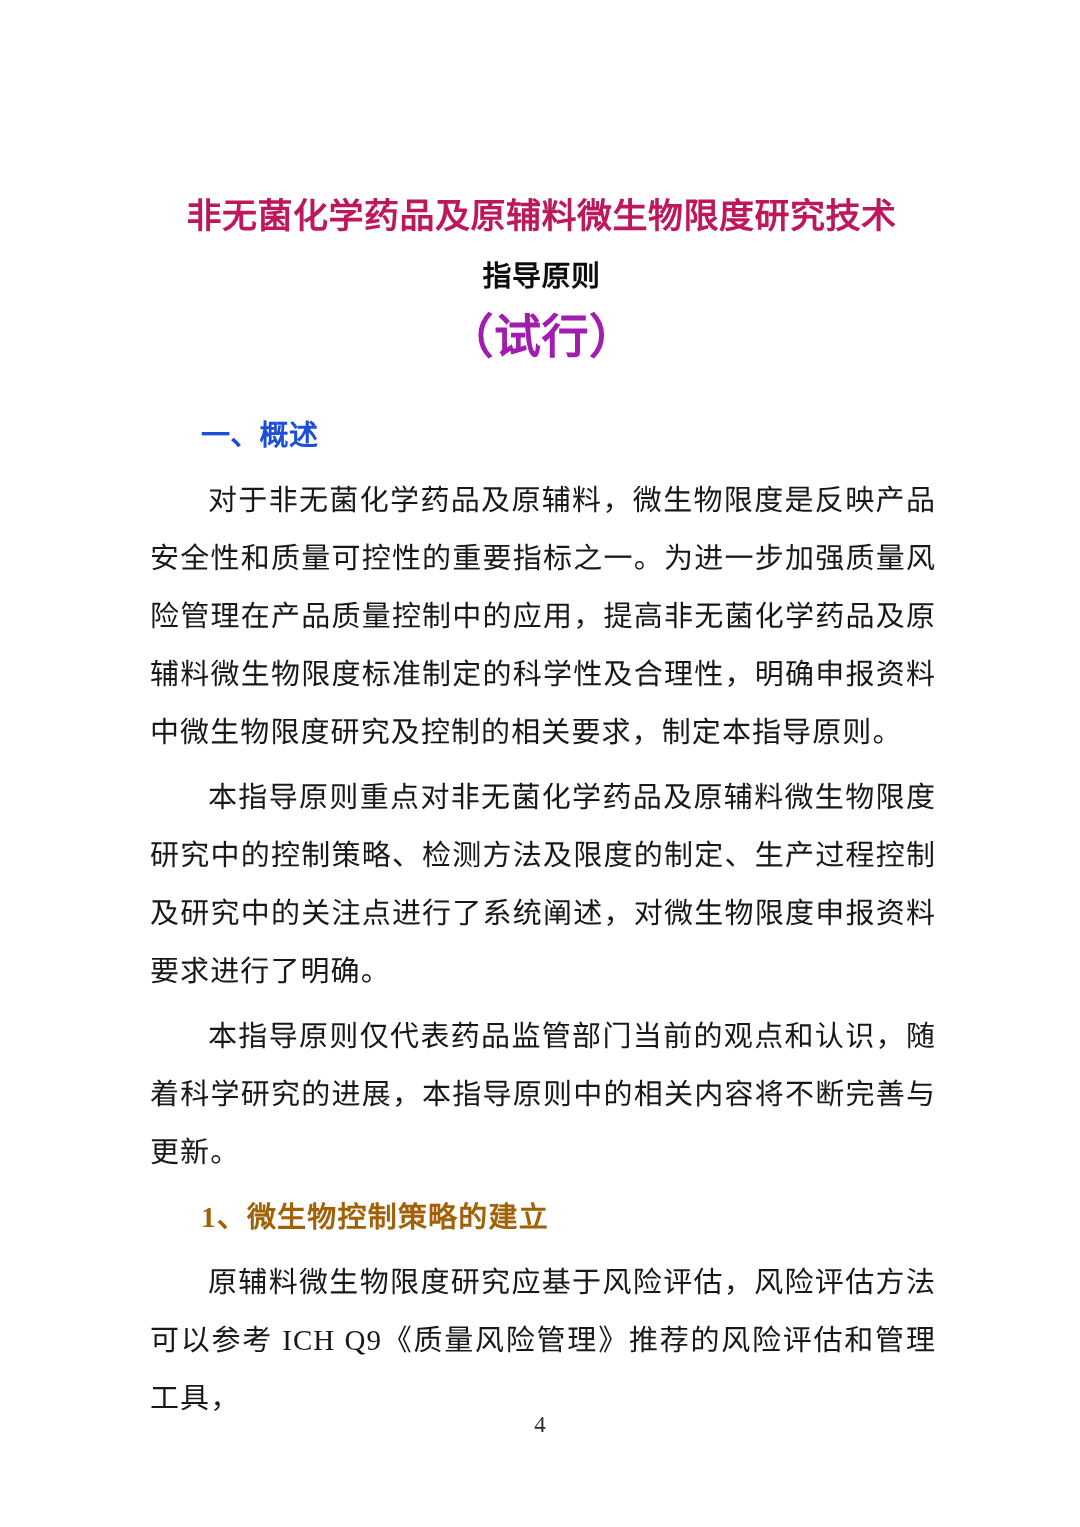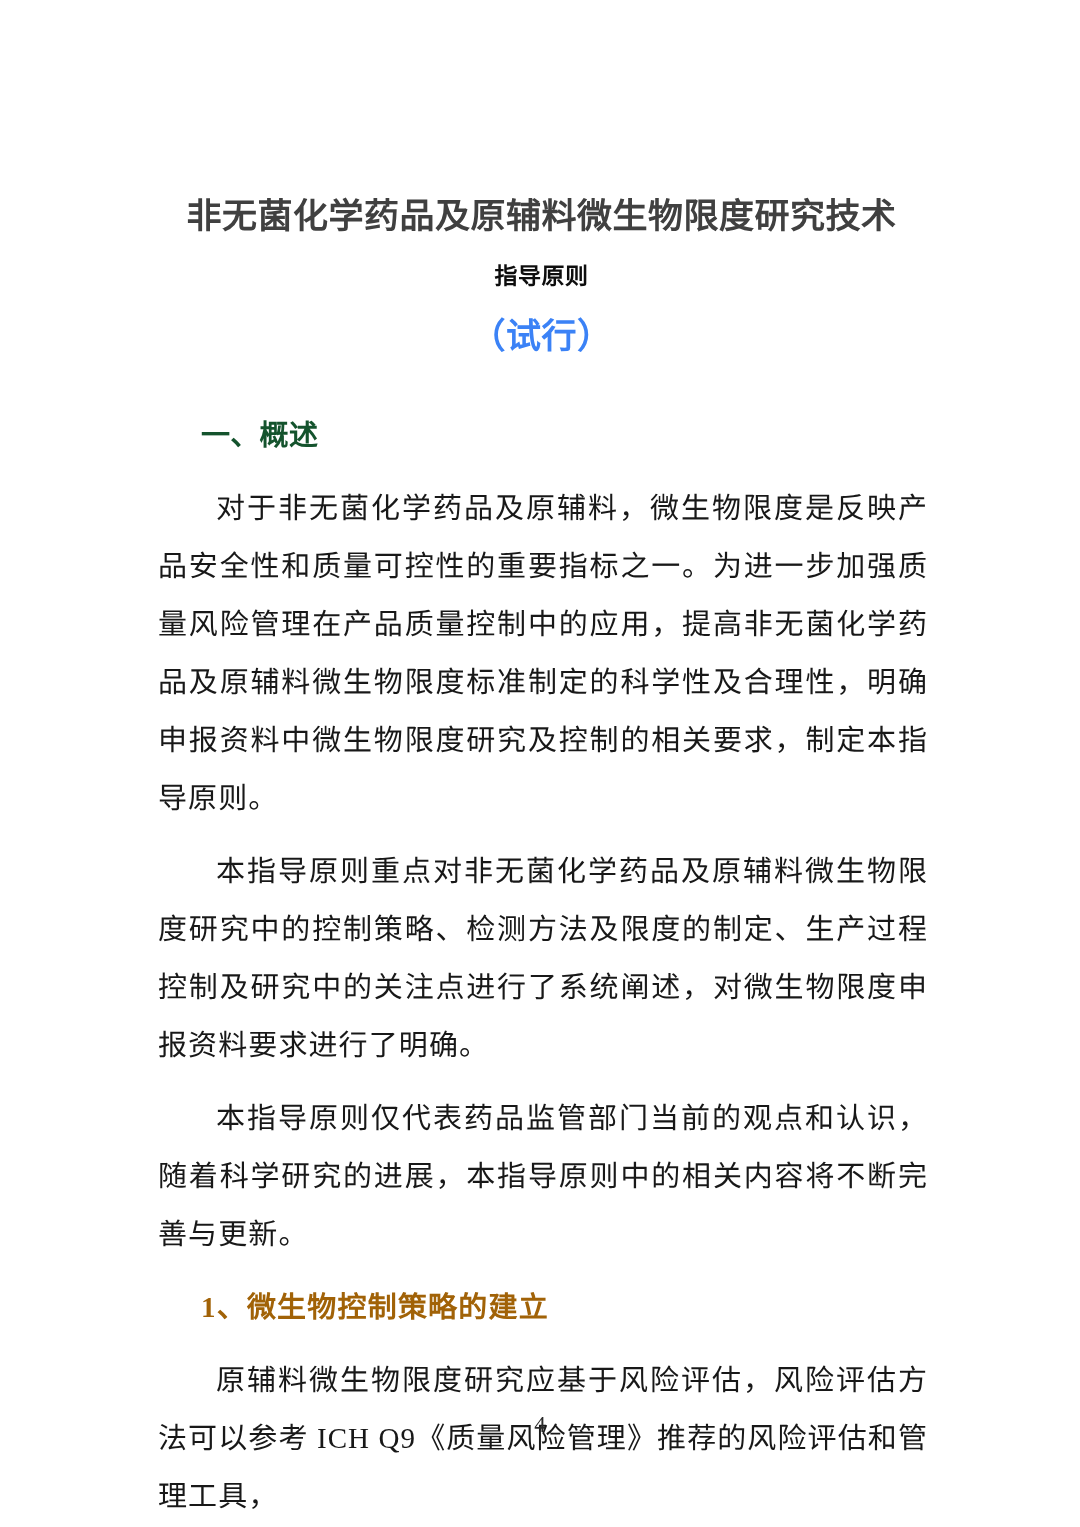--- a/index.html
+++ b/index.html
@@ -28,57 +28,57 @@
     width: 797px;
     text-align: center;
   }
 
   .doc-title-line {
     font-family: "Liberation Sans", "DejaVu Sans", sans-serif;
     font-weight: bold;
     font-size: 35px;
     line-height: 60px;
     letter-spacing: 0.5px;
-    color: #404040;
+    color: #be185d;
     white-space: nowrap;
   }
 
   .doc-subtitle-line {
     font-family: "Liberation Sans", "DejaVu Sans", sans-serif;
     font-weight: bold;
-    font-size: 23px;
+    font-size: 29px;
     line-height: 60px;
     letter-spacing: 0.5px;
     color: #0d0d0d;
   }
 
   .doc-status-line {
     font-family: "Liberation Serif", "DejaVu Serif", serif;
     font-weight: bold;
-    font-size: 35px;
+    font-size: 47px;
     line-height: 62px;
     letter-spacing: 0.5px;
-    color: #3b82f6;
+    color: #a21caf;
   }
 
   
   .body-block {
     position: absolute;
     left: 143px;
     top: 406px;
     width: 800px;
   }
 
   
   .section-heading {
     font-family: "Liberation Sans", "DejaVu Sans", sans-serif;
     font-weight: bold;
     font-size: 29px;
     line-height: 58px;
-    color: #14532d;
+    color: #1d4ed8;
     text-indent: 58px;
     margin: 0;
     letter-spacing: 0.3px;
   }
 
   
   .sub-heading {
     font-family: "Liberation Serif", "DejaVu Serif", serif;
     font-size: 29px;
     line-height: 58px;
@@ -88,21 +88,21 @@
     letter-spacing: 1.2px;
   }
 
   
   .para {
     font-family: "Liberation Serif", "DejaVu Serif", serif;
     font-size: 29px;
     line-height: 58px;
     color: #181818;
     text-indent: 58px;
-    margin: 15px;
+    margin: 7px;
     text-align: justify;
     text-justify: inter-character;
     letter-spacing: 1.1px;
     word-break: break-all;
   }
 
   .para:last-child,
   .para.no-justify-last {
     text-align-last: left;
   }

